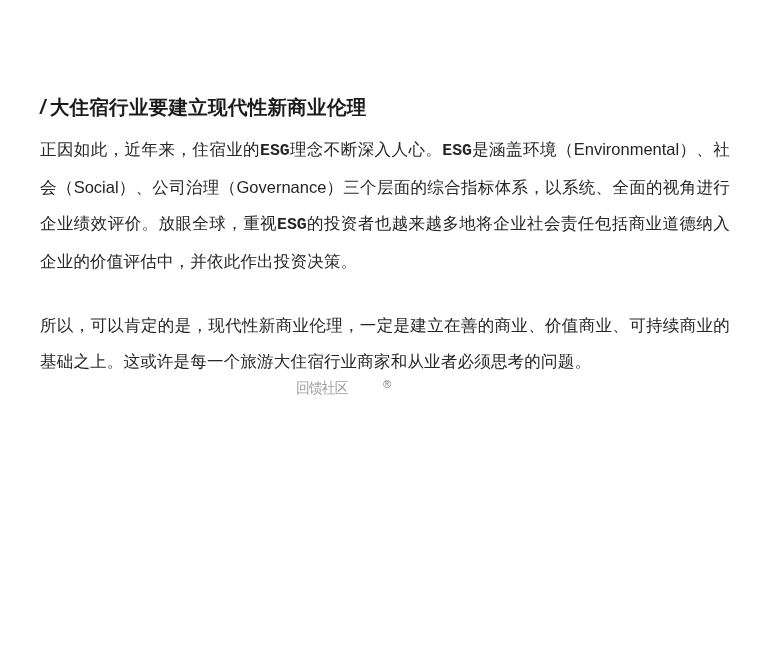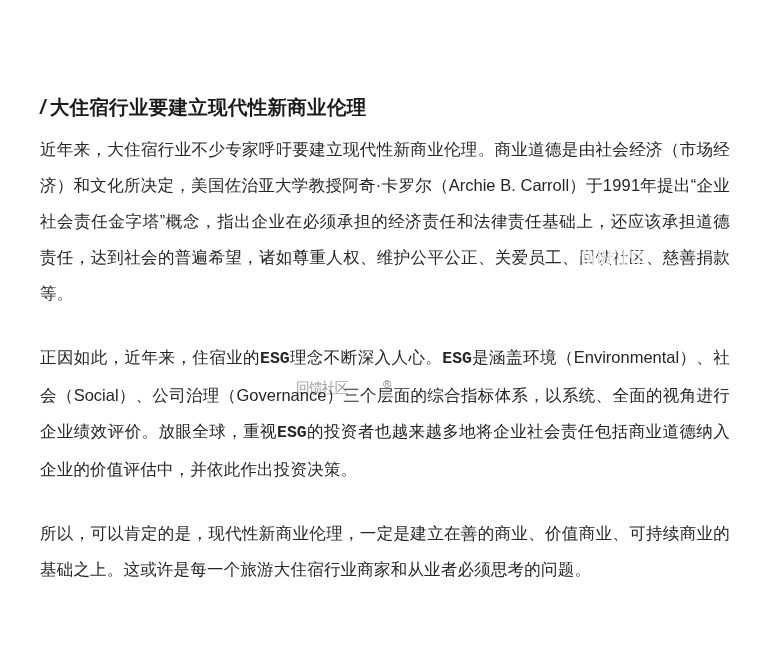--- a/index.html
+++ b/index.html
@@ -140,23 +140,20 @@
 
 <div class="article">
 
   <h1 class="article-title">
     <span class="slash">/</span><span>大住宿行业要建立现代性新商业伦理</span>
   </h1>
 
   <div class="article-body">
 
 
-    <p class="para">
-      <span>近年来，大住宿行业不少专家呼吁要建立现代性新商业伦理。商业道德是由社会经济（市场经济）和文化所决定，美国佐治亚大学教授阿奇·卡罗尔（</span><span class="lat-reg">Archie B. Carroll</span><span>）于1991年提出“企业社会责任金字塔”概念，指出企业在必须承担的经济责任和法律责任基础上，还应该承担道德责任，达到社会的普遍希望，诸如尊重人权、维护公平公正、关爱员工、</span><span class="obscured">回馈社区</span><span>、慈善捐款等。</span>
-    </p>
 
     <p class="para">
       <span>正因如此，近年来，住宿业的</span><span class="lat">ESG</span><span>理念不断深入人心。</span><span class="lat">ESG</span><span>是涵盖环境（</span><span class="lat-reg">Environmental</span><span>）、社会（</span><span class="lat-reg">Social</span><span>）、公司治理（</span><span class="lat-reg">Governance</span><span>）三个层面的综合指标体系，以系统、全面的视角进行企业绩效评价。放眼全球，重视</span><span class="lat">ESG</span><span>的投资者也越来越多地将企业社会责任包括商业道德纳入企业的价值评估中，并依此作出投资决策。</span>
     </p>
 
     <p class="para">
       <span>所以，可以肯定的是，现代性新商业伦理，一定是建立在善的商业、价值商业、可持续商业的基础之上。这或许是每一个旅游大住宿行业商家和从业者必须思考的问题。</span>
     </p>
 
   </div>

